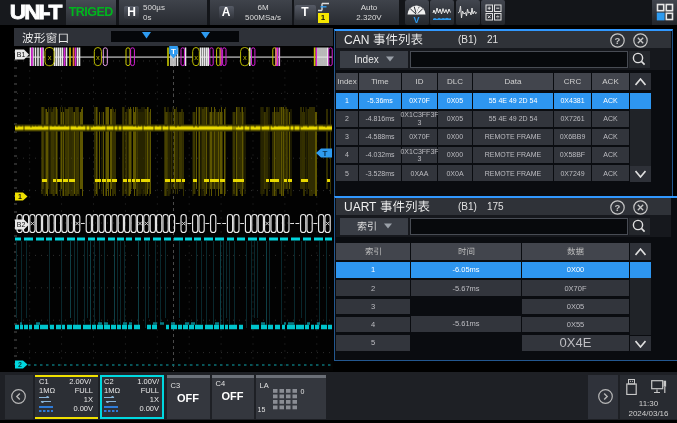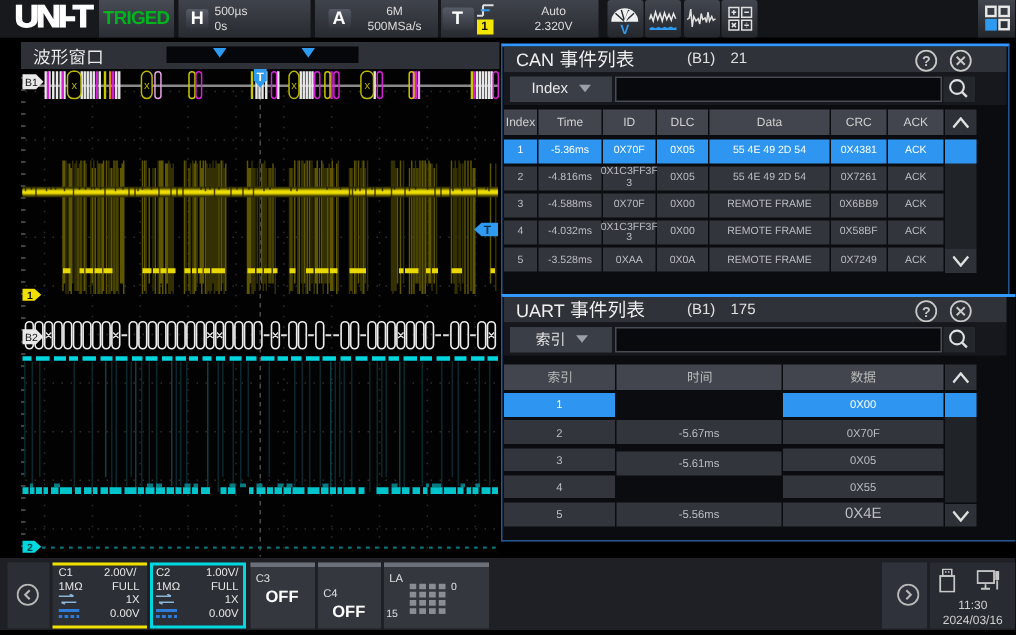--- a/index.html
+++ b/index.html
@@ -321,32 +321,32 @@
         <path transform="translate(1000,0) scale(1,-1)" d="M91 615V-80H168V615ZM106 791C152 747 204 684 227 644L289 684C265 726 211 785 164 827ZM379 295H619V160H379ZM379 491H619V358H379ZM311 554V98H690V554ZM352 784V713H836V11C836 -2 832 -6 819 -7C806 -7 765 -8 723 -6C733 -25 743 -57 747 -75C808 -75 851 -75 878 -63C904 -50 913 -31 913 11V784Z" fill="#c0c0c0"></path>
       </svg>
     </div>
     <div class="abs" style="left:187px;top:45px;width:107px;height:16.8px;background:#42454d;display:flex;align-items:center;justify-content:center">
       <svg width="17.0" height="8.5" viewBox="0 -880 2000 1000" style="display:block">
         <path transform="translate(0,0) scale(1,-1)" d="M443 821C425 782 393 723 368 688L417 664C443 697 477 747 506 793ZM88 793C114 751 141 696 150 661L207 686C198 722 171 776 143 815ZM410 260C387 208 355 164 317 126C279 145 240 164 203 180C217 204 233 231 247 260ZM110 153C159 134 214 109 264 83C200 37 123 5 41 -14C54 -28 70 -54 77 -72C169 -47 254 -8 326 50C359 30 389 11 412 -6L460 43C437 59 408 77 375 95C428 152 470 222 495 309L454 326L442 323H278L300 375L233 387C226 367 216 345 206 323H70V260H175C154 220 131 183 110 153ZM257 841V654H50V592H234C186 527 109 465 39 435C54 421 71 395 80 378C141 411 207 467 257 526V404H327V540C375 505 436 458 461 435L503 489C479 506 391 562 342 592H531V654H327V841ZM629 832C604 656 559 488 481 383C497 373 526 349 538 337C564 374 586 418 606 467C628 369 657 278 694 199C638 104 560 31 451 -22C465 -37 486 -67 493 -83C595 -28 672 41 731 129C781 44 843 -24 921 -71C933 -52 955 -26 972 -12C888 33 822 106 771 198C824 301 858 426 880 576H948V646H663C677 702 689 761 698 821ZM809 576C793 461 769 361 733 276C695 366 667 468 648 576Z" fill="#c0c0c0"></path>
         <path transform="translate(1000,0) scale(1,-1)" d="M484 238V-81H550V-40H858V-77H927V238H734V362H958V427H734V537H923V796H395V494C395 335 386 117 282 -37C299 -45 330 -67 344 -79C427 43 455 213 464 362H663V238ZM468 731H851V603H468ZM468 537H663V427H467L468 494ZM550 22V174H858V22ZM167 839V638H42V568H167V349C115 333 67 319 29 309L49 235L167 273V14C167 0 162 -4 150 -4C138 -5 99 -5 56 -4C65 -24 75 -55 77 -73C140 -74 179 -71 203 -59C228 -48 237 -27 237 14V296L352 334L341 403L237 370V568H350V638H237V839Z" fill="#c0c0c0"></path>
       </svg>
     </div>
     <div class="abs" style="left:1px;top:64.0px;width:74px;height:15.6px;background:#2e96f0;color:#fff;font-size:7.5px;display:flex;align-items:center;justify-content:center">1</div>
+    <div class="abs" style="left:76px;top:64.0px;width:110px;height:15.6px;background:#2e96f0;color:#fff;font-size:7.5px;display:flex;align-items:center;justify-content:center">-6.05ms</div>
     <div class="abs" style="left:187px;top:64.0px;width:107px;height:15.6px;background:#2e96f0;color:#fff;font-size:7.5px;display:flex;align-items:center;justify-content:center">0X00</div>
     <div class="abs" style="left:1px;top:82.3px;width:74px;height:15.6px;background:#32353c;color:#bdbdc2;font-size:7.5px;display:flex;align-items:center;justify-content:center">2</div>
     <div class="abs" style="left:76px;top:82.3px;width:110px;height:15.6px;background:#32353c;color:#bdbdc2;font-size:7.5px;display:flex;align-items:center;justify-content:center">-5.67ms</div>
     <div class="abs" style="left:187px;top:82.3px;width:107px;height:15.6px;background:#32353c;color:#bdbdc2;font-size:7.5px;display:flex;align-items:center;justify-content:center">0X70F</div>
     <div class="abs" style="left:1px;top:100.6px;width:74px;height:15.6px;background:#32353c;color:#bdbdc2;font-size:7.5px;display:flex;align-items:center;justify-content:center">3</div>
-    <div class="abs" style="left:76px;top:103px;width:110px;height:15.6px;background:#32353c;color:#bdbdc2;font-size:7.5px;display:flex;align-items:center;justify-content:center">-5.61ms</div>
+    <div class="abs" style="left:76px;top:118px;width:110px;height:15.6px;background:#32353c;color:#bdbdc2;font-size:7.5px;display:flex;align-items:center;justify-content:center">-5.61ms</div>
     <div class="abs" style="left:187px;top:100.6px;width:107px;height:15.6px;background:#32353c;color:#bdbdc2;font-size:7.5px;display:flex;align-items:center;justify-content:center">0X05</div>
     <div class="abs" style="left:1px;top:118.9px;width:74px;height:15.6px;background:#32353c;color:#bdbdc2;font-size:7.5px;display:flex;align-items:center;justify-content:center">4</div>
     <div class="abs" style="left:187px;top:118.9px;width:107px;height:15.6px;background:#32353c;color:#bdbdc2;font-size:7.5px;display:flex;align-items:center;justify-content:center">0X55</div>
     <div class="abs" style="left:1px;top:137.2px;width:74px;height:15.6px;background:#32353c;color:#bdbdc2;font-size:7.5px;display:flex;align-items:center;justify-content:center">5</div>
-    <div class="abs" style="left:76px;top:137.2px;width:110px;height:15.6px;background:#32353c;color:#bdbdc2;font-size:7.5px;display:flex;align-items:center;justify-content:center">-5.56ms</div>
-    <div class="abs" style="left:187px;top:137.2px;width:107px;height:15.6px;background:#32353c;color:#bdbdc2;font-size:10px;display:flex;align-items:center;justify-content:center">0X4E</div>
+    <div class="abs" style="left:187px;top:137.2px;width:107px;height:15.6px;background:#32353c;color:#bdbdc2;font-size:13px;display:flex;align-items:center;justify-content:center">0X4E</div>
     <div class="abs" style="left:295px;top:45px;width:21px;height:16.8px;background:#2e3138"></div>
     <svg class="abs" style="left:300px;top:49.5px" width="11" height="8">
       <path d="M0.5 7 L5.5 1 L10.5 7" stroke="#e0e0e0" stroke-width="1.6" fill="none"></path>
     </svg>
     <div class="abs" style="left:295px;top:64px;width:21px;height:73px;background:#202328"></div>
     <div class="abs" style="left:295px;top:64px;width:21px;height:15.6px;background:#2e96f0"></div>
     <div class="abs" style="left:295px;top:137.5px;width:21px;height:15.6px;background:#2e3138"></div>
     <svg class="abs" style="left:300px;top:141.5px" width="11" height="8">
       <path d="M0.5 1 L5.5 7 L10.5 1" stroke="#e0e0e0" stroke-width="1.6" fill="none"></path>
     </svg>
@@ -383,21 +383,21 @@
 <svg class="abs" style="left:104px;top:406px" width="14" height="8">
     <path d="M0 1 H14" stroke="#2e7bd8" stroke-width="2"></path>
     <path d="M0 5 h2.5 M4 5 h2.5 M8 5 h2.5 M12 5 h2" stroke="#2e7bd8" stroke-width="2"></path>
   </svg>
 <div class="abs" style="left:100px;top:405px;width:59px;text-align:right;color:#e8e8e8;font-size:7.5px;line-height:7.5px">0.00V</div>
 <div class="abs" style="left:166.5px;top:374.5px;width:43px;height:44.5px;background:#34373e;border-top:3px solid #6b6f77">
     <div style="color:#e0e0e0;font-size:7.5px;margin:3px 0 0 4px">C3</div>
     <div style="color:#fff;font-weight:bold;font-size:11px;text-align:center;margin-top:2px">OFF</div>
   </div>
 <div class="abs" style="left:211.5px;top:374.5px;width:42px;height:44.5px;background:#34373e;border-top:3px solid #6b6f77">
-    <div style="color:#e0e0e0;font-size:7.5px;margin:13px 0 0 4px">C4</div>
+    <div style="color:#e0e0e0;font-size:7.5px;margin:1px 0 0 4px">C4</div>
     <div style="color:#fff;font-weight:bold;font-size:11px;text-align:center;margin-top:2px">OFF</div>
   </div>
 <div class="abs" style="left:255.5px;top:374.5px;width:70px;height:44.5px;background:#34373e;border-top:3px solid #6b6f77">
     <div style="color:#e0e0e0;font-size:7.5px;margin:3px 0 0 4px">LA</div>
     <svg style="position:absolute;left:17px;top:11px" width="26" height="22">
       <rect x="0.0" y="0.0" width="4.5" height="3.8" fill="#8a8d94"></rect>
       <rect x="6.5" y="0.0" width="4.5" height="3.8" fill="#8a8d94"></rect>
       <rect x="13.0" y="0.0" width="4.5" height="3.8" fill="#8a8d94"></rect>
       <rect x="19.5" y="0.0" width="4.5" height="3.8" fill="#8a8d94"></rect>
       <rect x="0.0" y="5.5" width="4.5" height="3.8" fill="#8a8d94"></rect>

